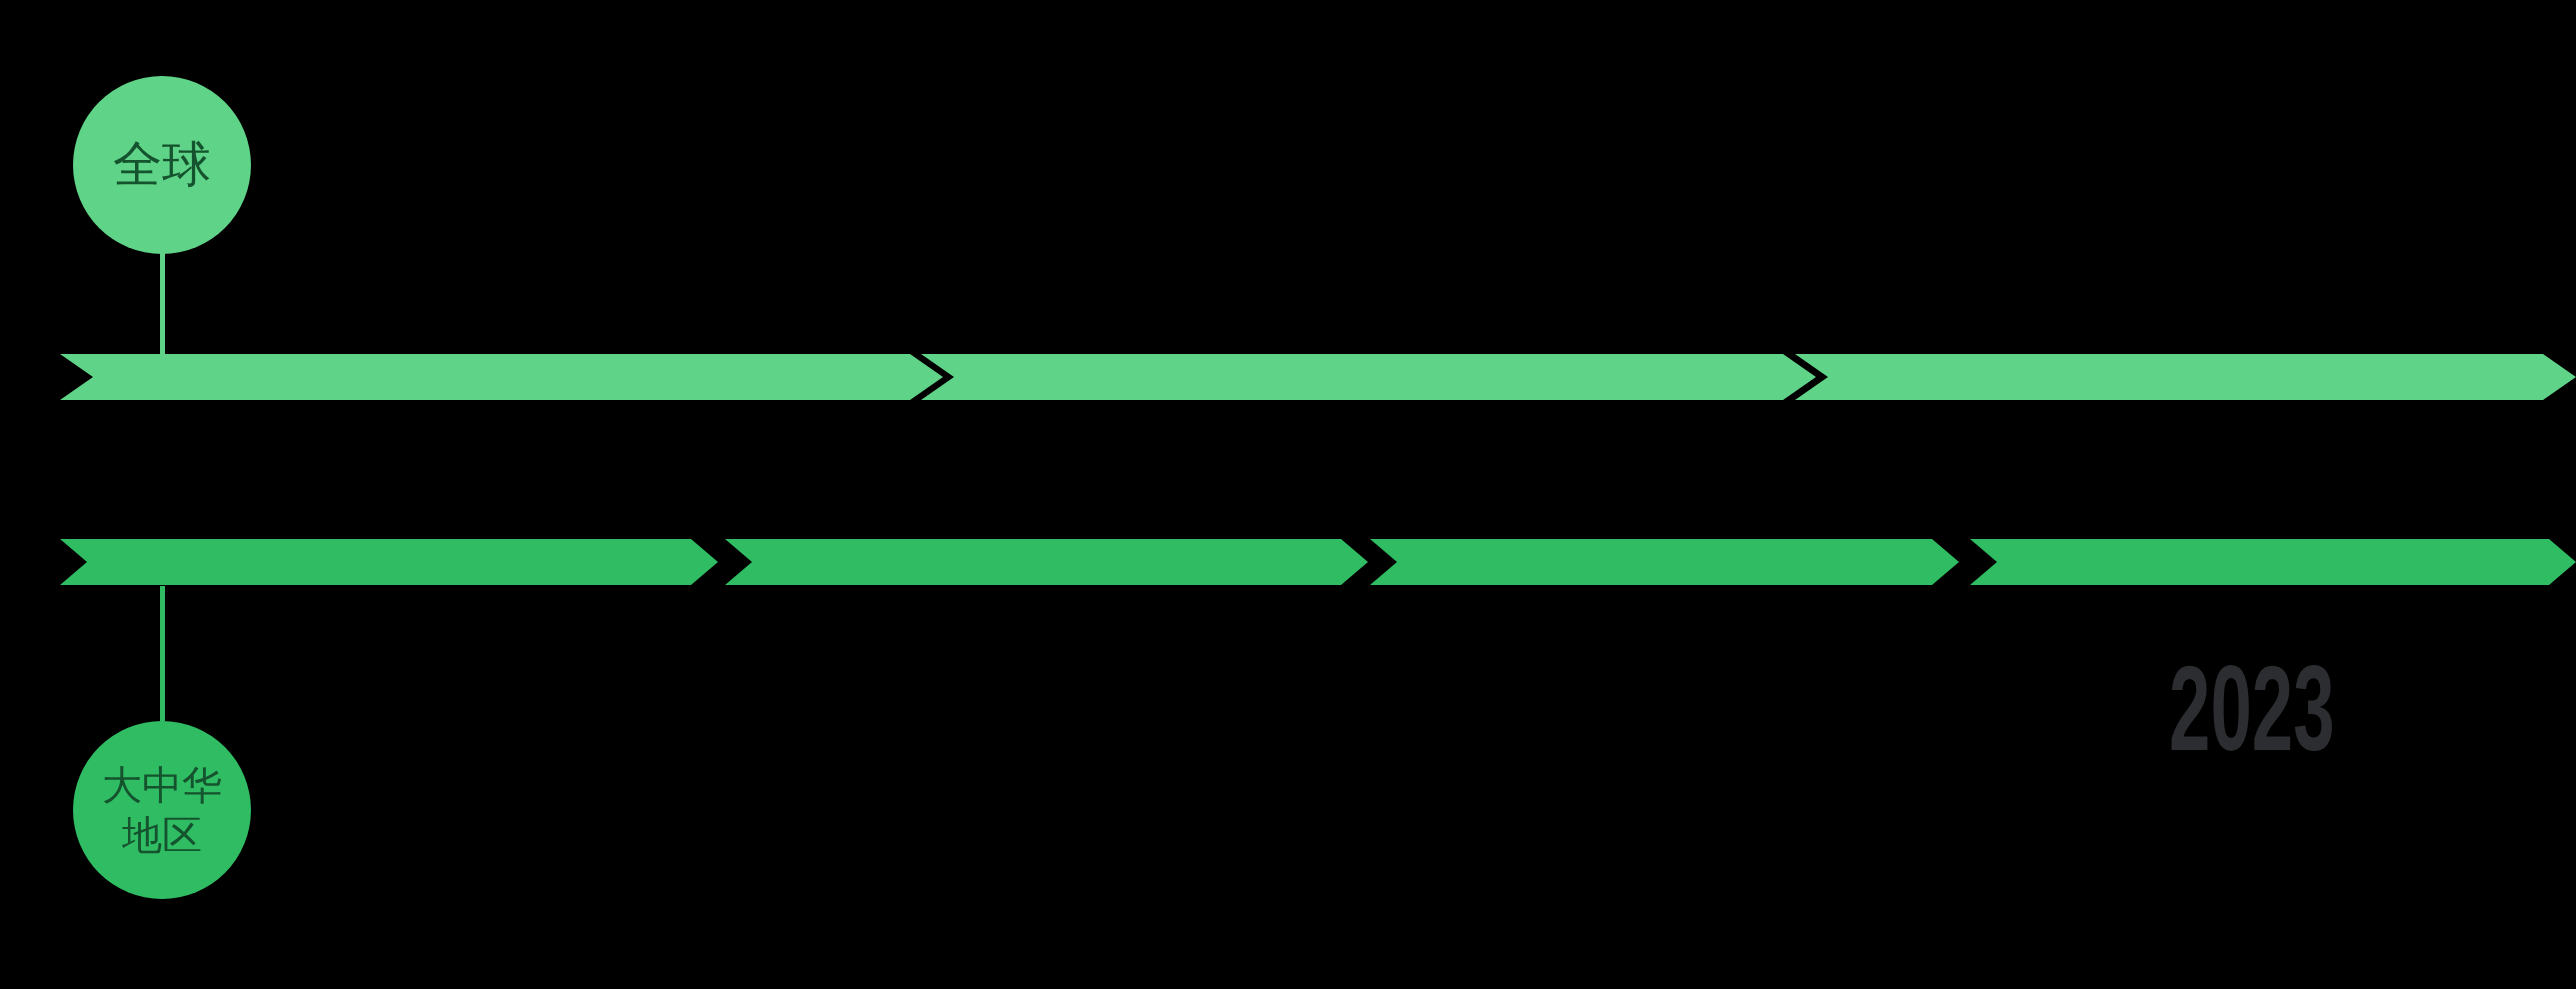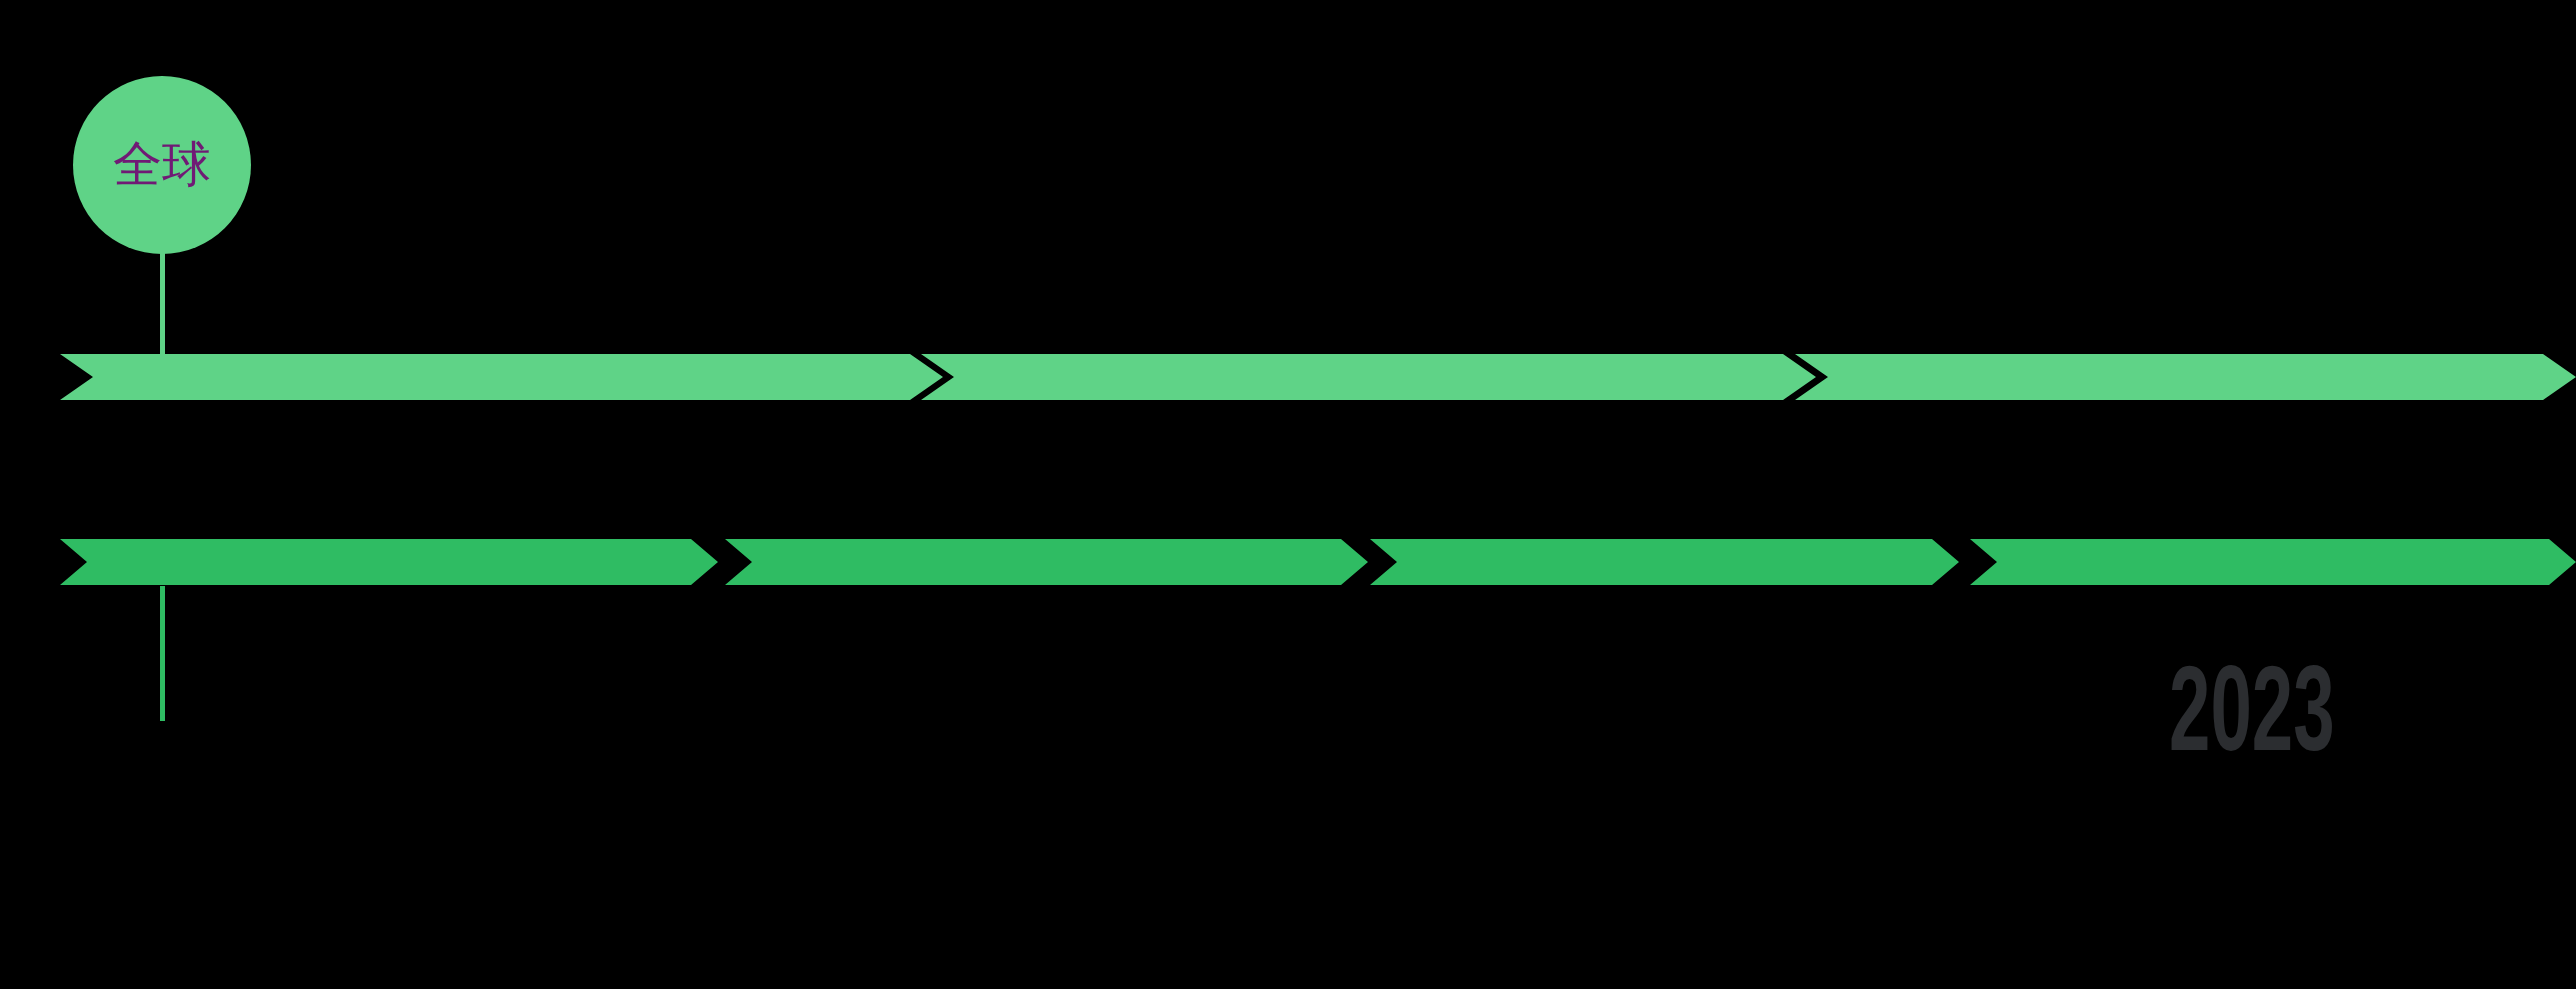--- a/index.html
+++ b/index.html
@@ -9,21 +9,21 @@
     overflow:hidden;
     font-family:"Liberation Sans","DejaVu Sans",sans-serif;
     position:relative;
   }
   .canvas{position:absolute;left:0;top:0;width:2576px;height:989px;background:var(--bg,#000);}
 
   
   .node{
     position:absolute;width:178px;height:178px;border-radius:50%;
     display:flex;flex-direction:column;align-items:center;justify-content:center;
-    color:#701a75;text-align:center;line-height:1.25;
+    color:#14532d;text-align:center;line-height:1.25;
   }
   .node-global{left:73px;top:76px;background:var(--g1,#5FD387);font-size:49px;}
   .node-gc{left:73px;top:721px;background:var(--g2,#2FBC63);font-size:40px;}
 
   
   .connector{position:absolute;width:4.6px;}
   .connector-top{left:160px;top:252px;height:102px;background:var(--g1,#5FD387);}
   .connector-bottom{left:160px;top:586px;height:135px;background:var(--g2,#2FBC63);}
 
   
@@ -77,17 +77,21 @@
 
   <div class="bar bar-gc">
     <div class="seg s1"></div>
     <div class="seg s2"></div>
     <div class="seg s3"></div>
     <div class="seg s4"></div>
   </div>
 
   <div class="connector connector-bottom"></div>
 
+  <div class="node node-gc">
+    <span>大中华</span>
+    <span>地区</span>
+  </div>
 
   <div class="year">2023</div>
 
 </div>
 
 
 </body></html>

